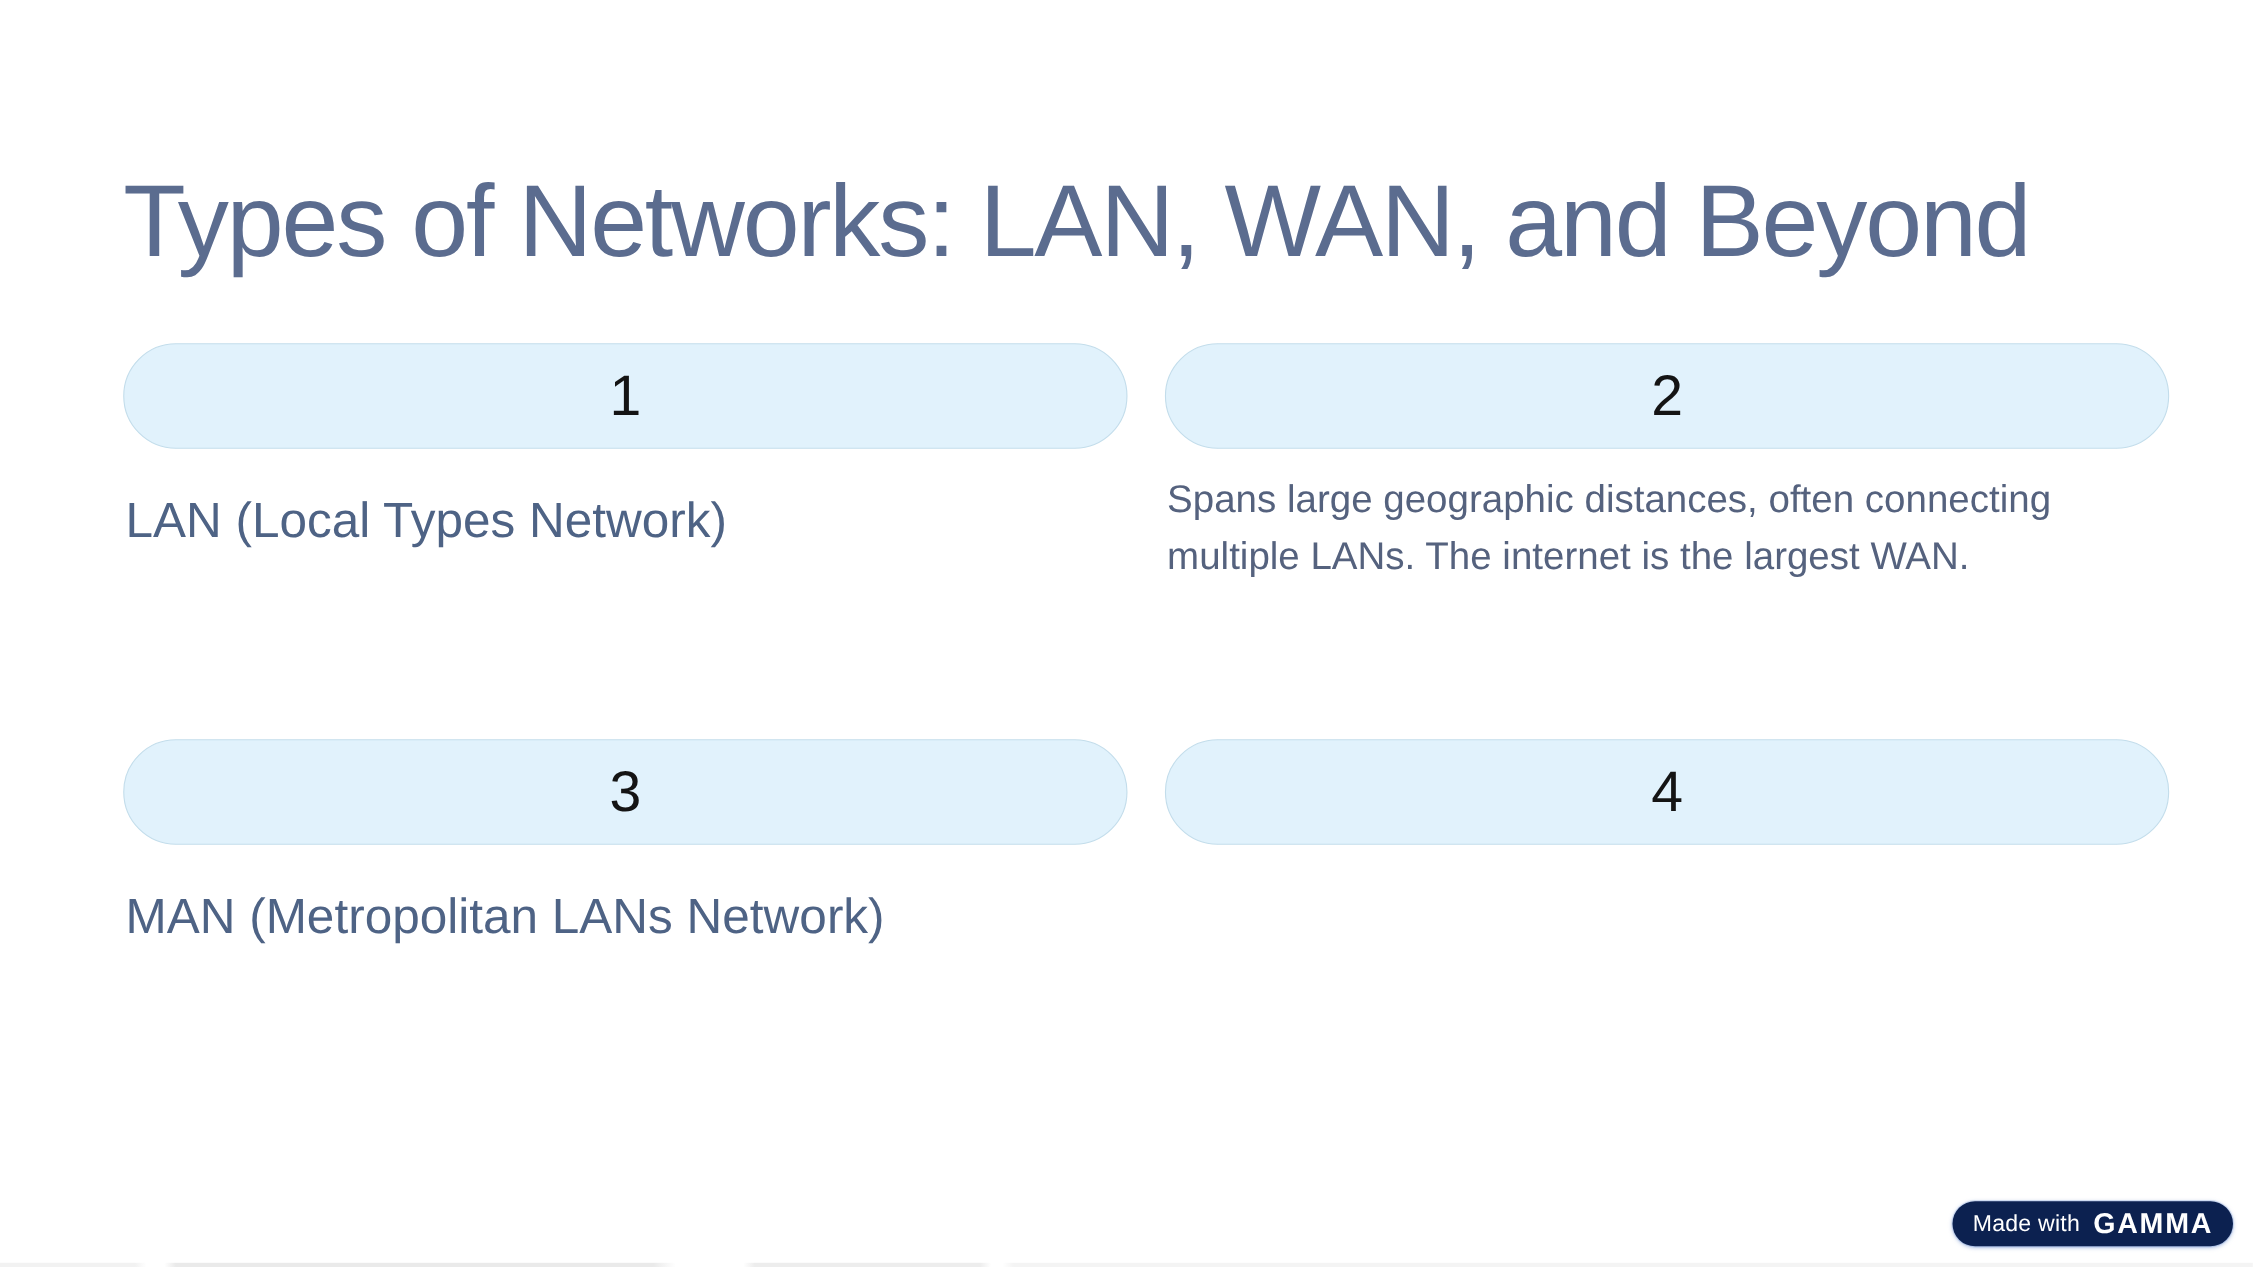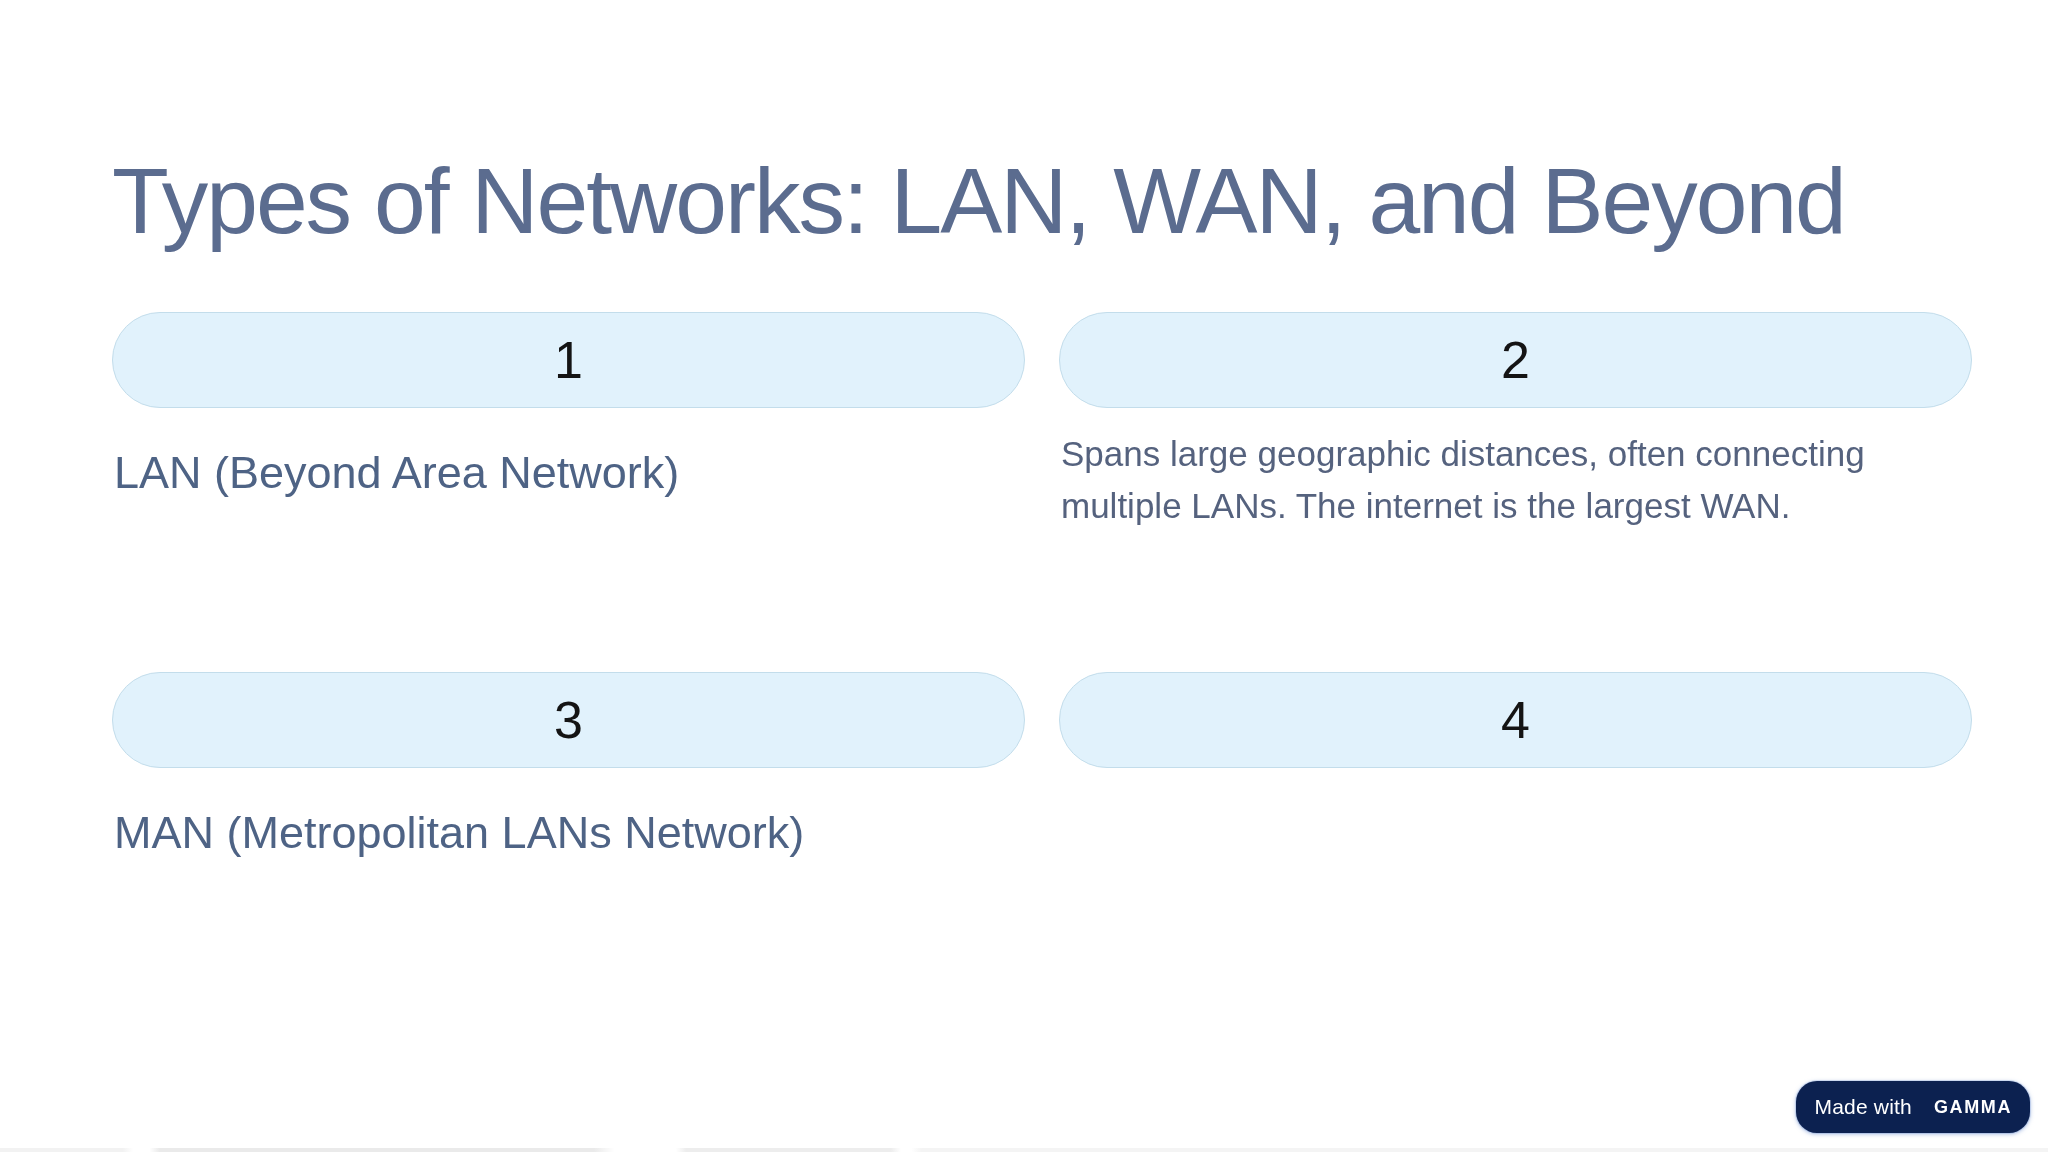--- a/index.html
+++ b/index.html
@@ -64,39 +64,39 @@
     margin: 20px 0 0 2px;
     font-size: 35px;
     line-height: 1.48;
     color: #55627e;
     max-width: 912px;
   }
 
   .gamma-badge {
     position: absolute;
     right: 18px; bottom: 19px;
-    height: 52px;
+    height: 41px;
     padding: 0 18px;
     border-radius: 21px;
     background: #0c2150;
     color: #ffffff;
     display: flex;
     align-items: center;
-    gap: 22px;
+    gap: 12px;
     box-shadow: 0 1px 4px rgba(86, 124, 197, 0.55), 0 0 0 1px rgba(130, 165, 225, 0.25);
     cursor: pointer;
     text-decoration: none;
   }
   .gamma-badge .made-with {
     font-size: 21px;
     font-weight: 400;
     letter-spacing: 0.2px;
   }
   .gamma-badge .brand {
-    font-size: 18px;
+    font-size: 26px;
     font-weight: 700;
     letter-spacing: 1.6px;
   }
 
   .bottom-edge-line {
     position: absolute;
     left: 0; right: 0; bottom: 0;
     height: 4px;
     background: linear-gradient(to right,
       #f2f2f2 0%, #f2f2f2 6%,
@@ -114,21 +114,21 @@
 <div class="slide">
 
   <h1 class="page-title">Types of Networks: LAN, WAN, and Beyond</h1>
 
   <div class="grid">
 
     <div class="card">
       <div class="pill">
         <span class="pill-number">1</span>
       </div>
-      <h2 class="card-heading">LAN (Beyond Area Network)</h2>
+      <h2 class="card-heading">LAN (Local Types Network)</h2>
     </div>
 
     <div class="card">
       <div class="pill">
         <span class="pill-number">2</span>
       </div>
       <p class="card-body">Spans large geographic distances, often connecting multiple LANs. The internet is the largest WAN.</p>
     </div>
 
     <div class="card">

